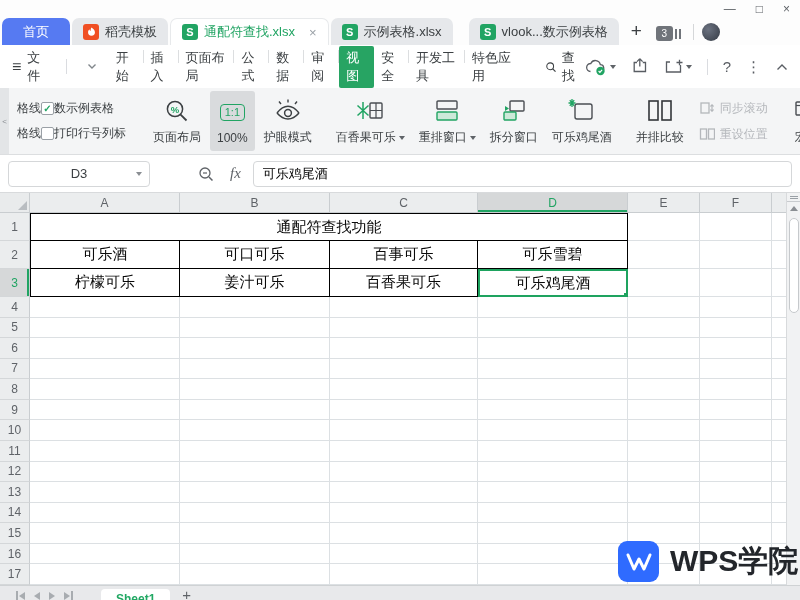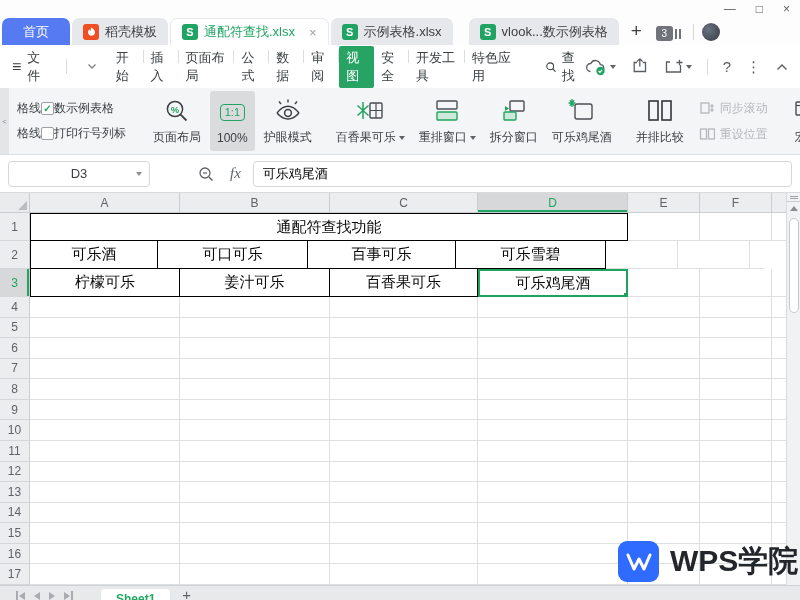--- a/index.html
+++ b/index.html
@@ -408,21 +408,21 @@
     <div class="gridbody" id="gridbody">
         <div class="row" style="height: 28px;">
           <div class="rh">1</div>
           <div class="tcell cl ct" style="width: 598px;">通配符查找功能</div>
           <div class="gcell" style="width: 72px;"></div>
           <div class="gcell" style="width: 72px;"></div>
           <div class="gcell sliver2"></div>
         </div>
         <div class="row" style="height: 28px;">
           <div class="rh">2</div>
-          <div class="tcell cl" style="width: 128px;">可乐酒</div>
+          <div class="tcell cl" style="width: 150px;">可乐酒</div>
           <div class="tcell" style="width: 150px;">可口可乐</div>
           <div class="tcell" style="width: 148px;">百事可乐</div>
           <div class="tcell" style="width: 150px;">可乐雪碧</div>
           <div class="gcell" style="width: 72px;"></div>
           <div class="gcell" style="width: 72px;"></div>
           <div class="gcell sliver2"></div>
         </div>
         <div class="row" style="height: 28px;">
           <div class="rh sel">3</div>
           <div class="tcell cl" style="width: 150px;">柠檬可乐</div>

